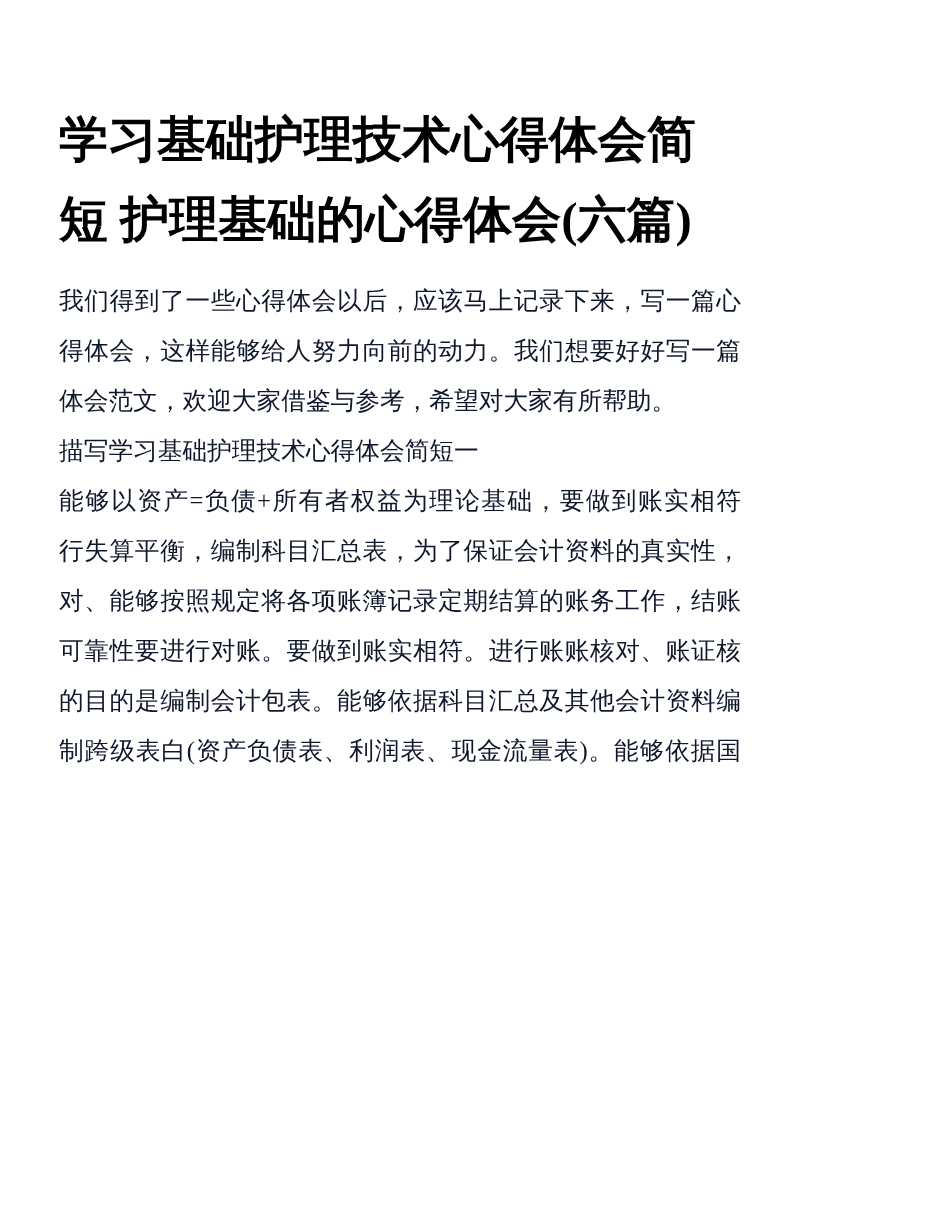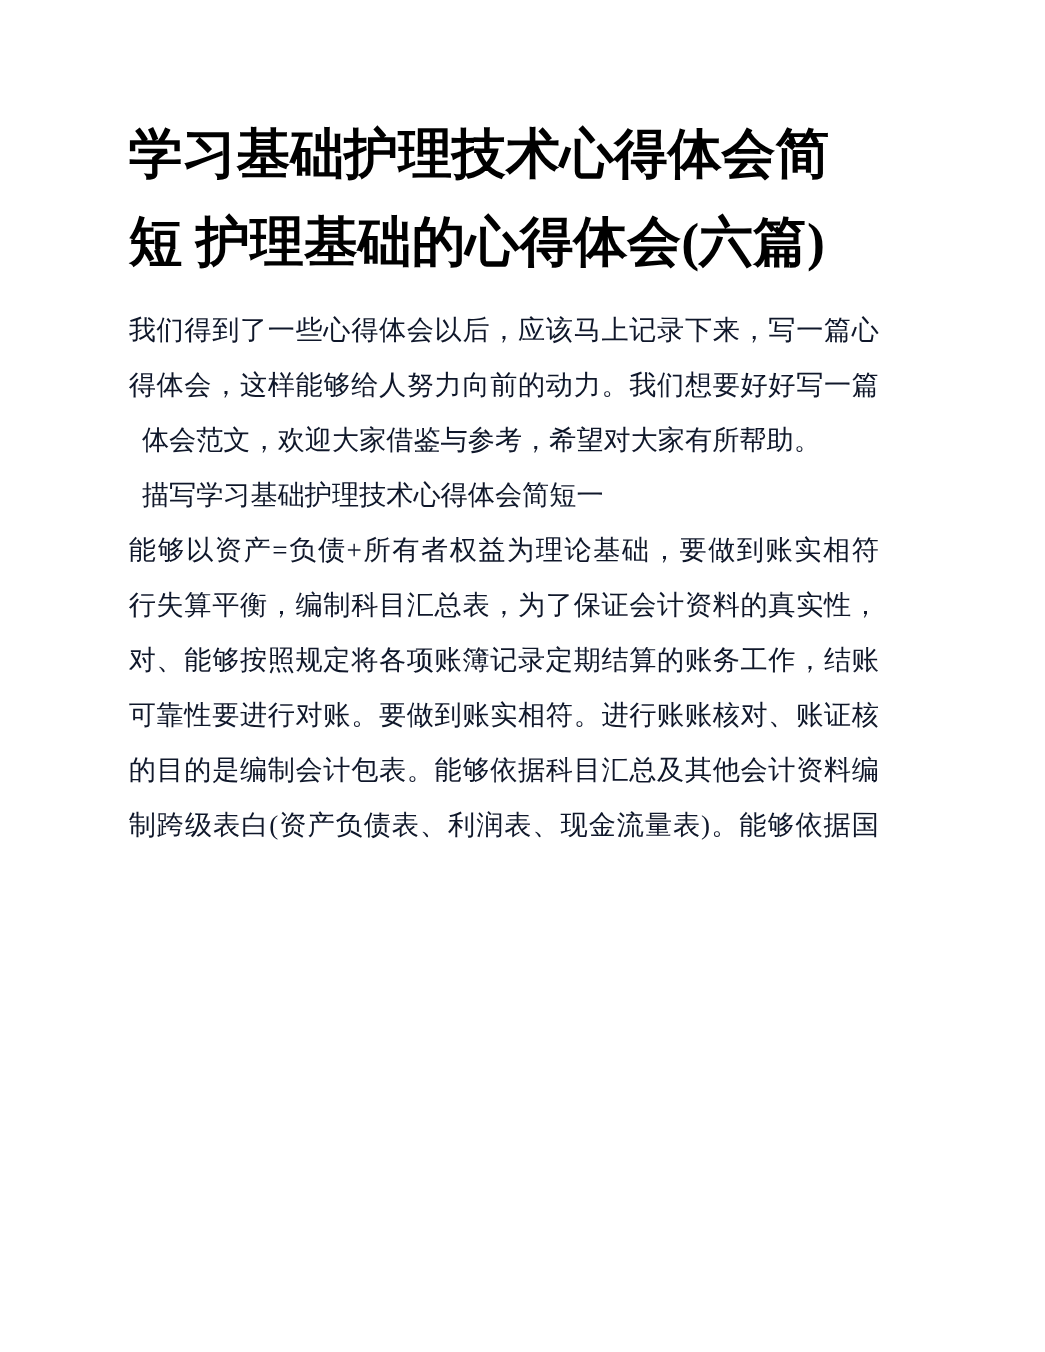--- a/index.html
+++ b/index.html
@@ -7,21 +7,21 @@
     padding: 0;
     background: #ffffff;
   }
   .page {
     position: relative;
     width: 950px;
     height: 1229px;
     background: #ffffff;
     overflow: hidden;
     box-sizing: border-box;
-    padding: 100px 0 0 117px;
+    padding: 100px 0 0 59px;
     font-family: "Liberation Serif", "DejaVu Serif", serif;
     color: #121212;
   }
   .doc-title {
     width: 682px;
     margin: 0 0 16px 0;
     font-size: 49px;
     line-height: 80px;
     font-weight: bold;
     color: #000000;
@@ -43,21 +43,20 @@
     line-height: 50px;
     font-size: 24.7px;
     color: #0f172a;
     text-align: justify;
     text-align-last: justify;
     text-justify: inter-character;
     overflow: hidden;
   }
   .line.pl {
     text-align-last: left;
-    margin-left: 12px;
   }
 </style>
 </head>
 <body>
 
 <div class="page">
   <h1 class="doc-title">学习基础护理技术心得体会简短 护理基础的心得体会(六篇)</h1>
   <div class="doc-body" id="doc-body">
       <div class="para">
         <div class="line">我们得到了一些心得体会以后，应该马上记录下来，写一篇心</div>

